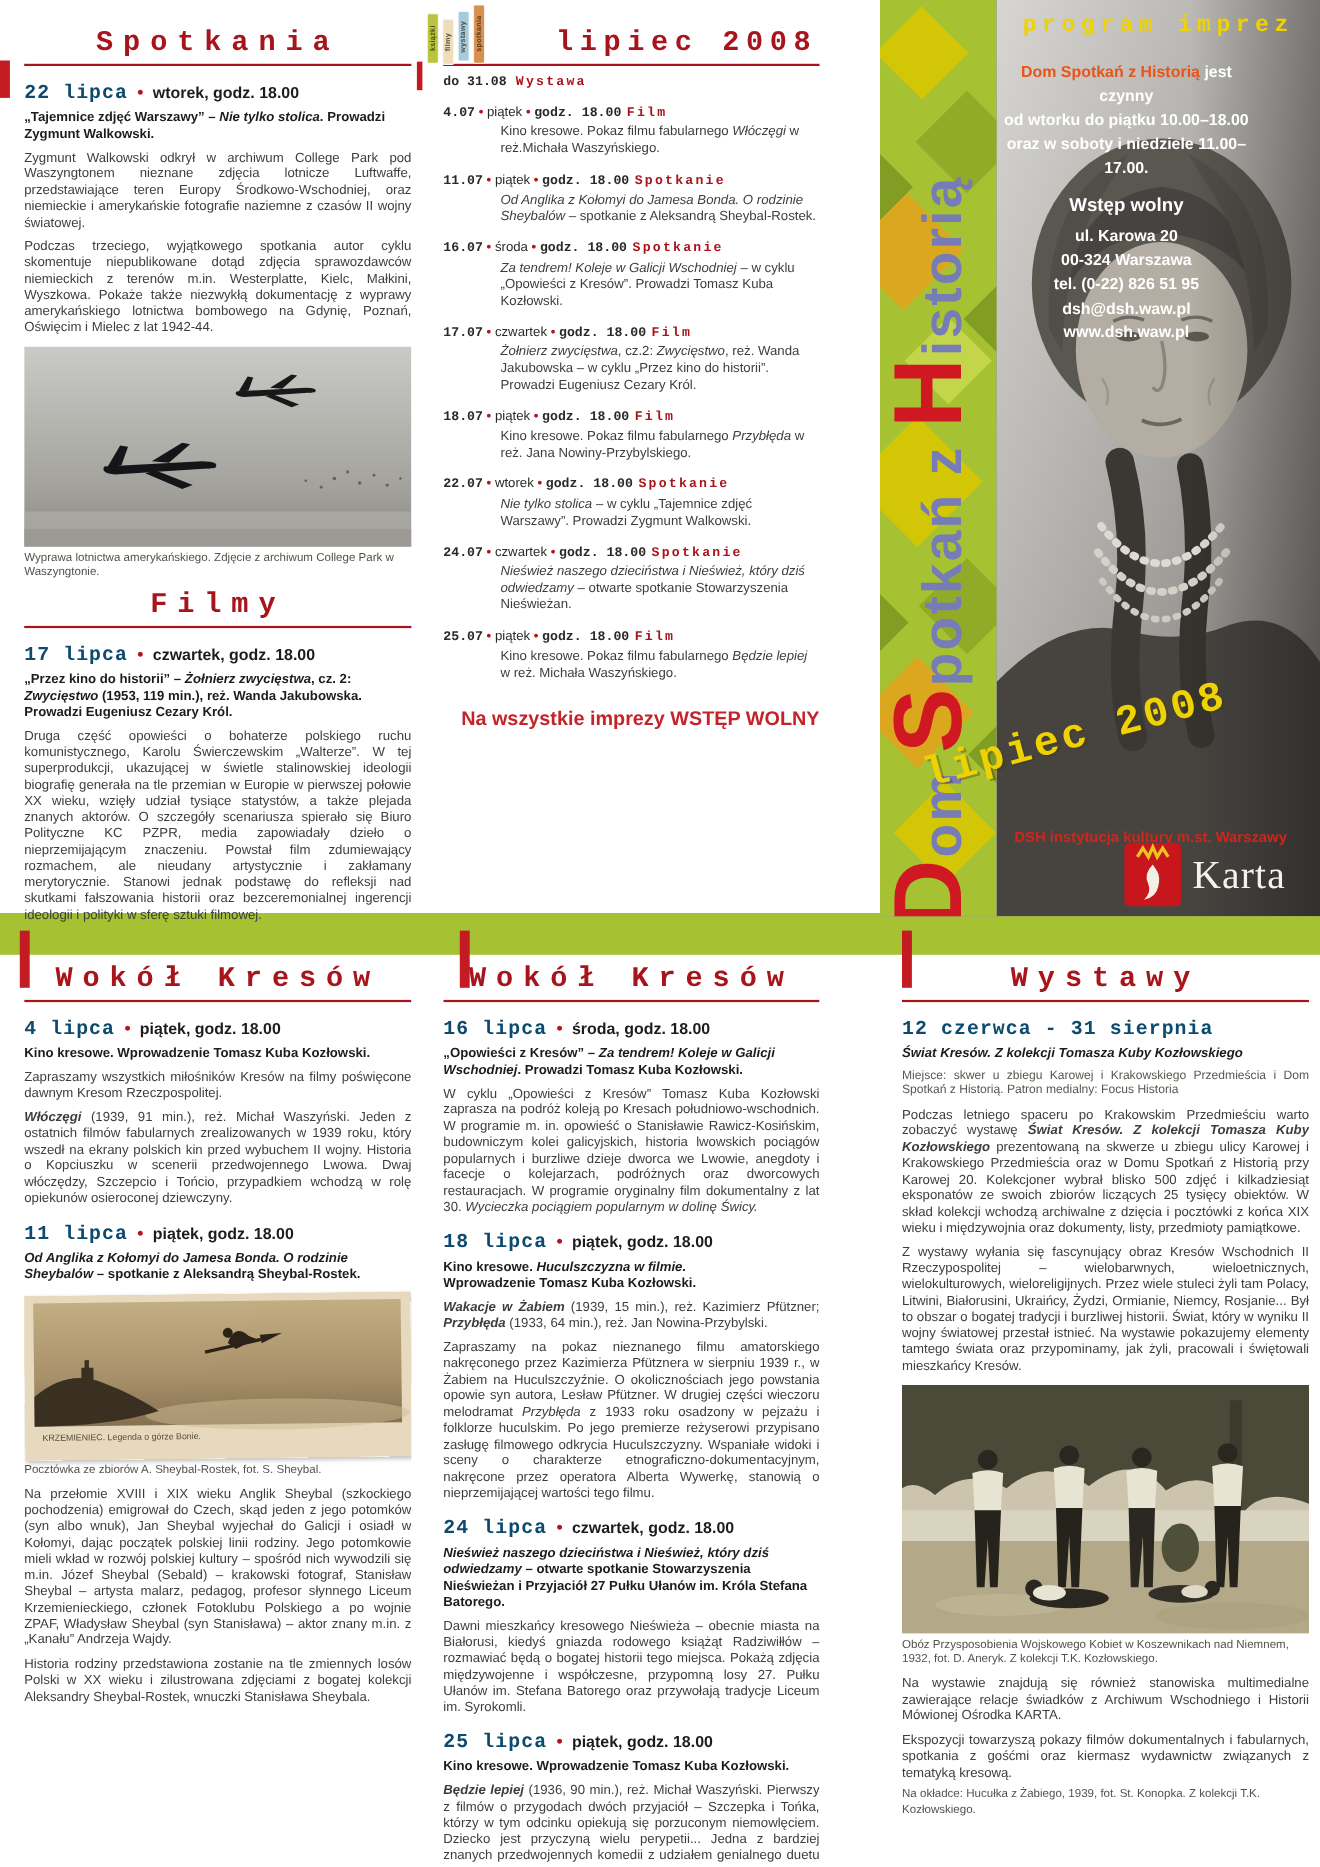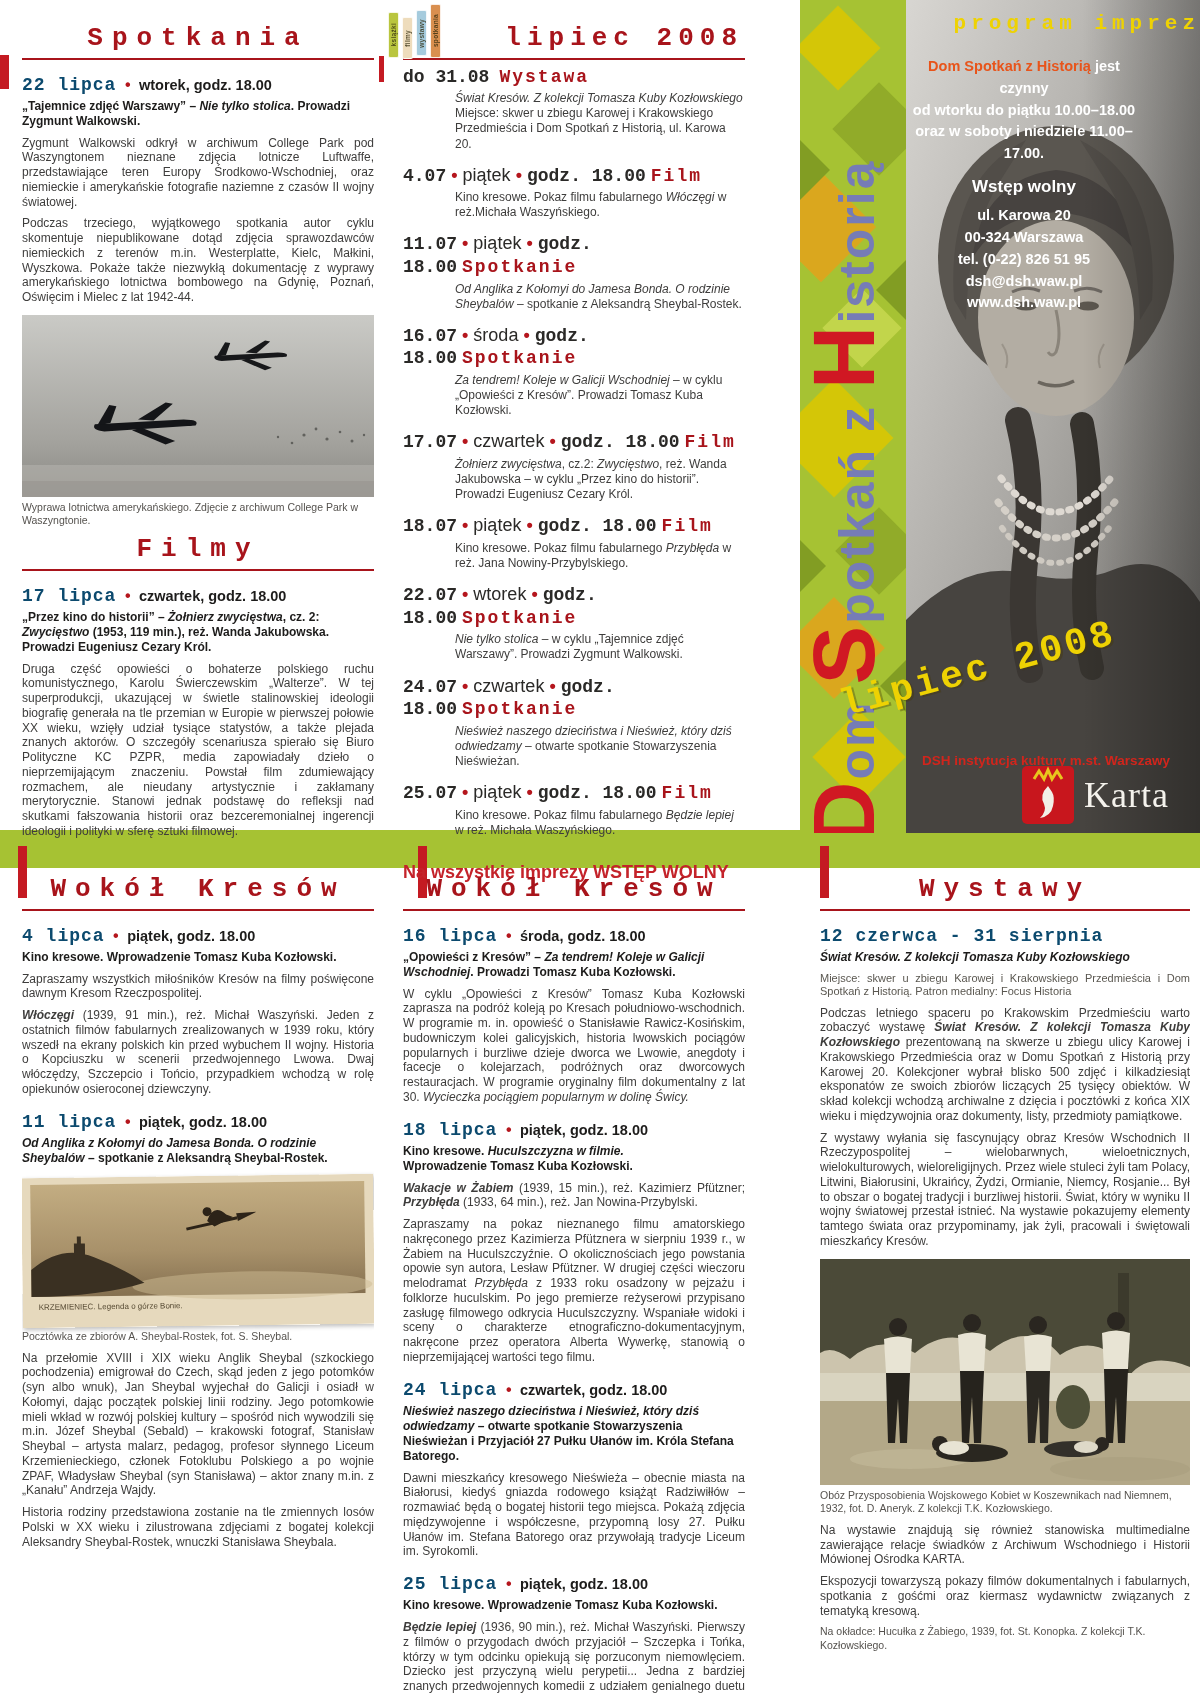--- a/index.html
+++ b/index.html
@@ -45,43 +45,43 @@
        display:flex;align-items:center;justify-content:center;overflow:hidden}
   .tab span{writing-mode:vertical-rl;transform:rotate(180deg);font-size:6.5px;font-weight:700;
             letter-spacing:.3px;color:rgba(45,40,10,.78);white-space:nowrap}
   .t1{background:var(--tabg);height:46px;margin-top:8px}
   .t2{background:var(--tabc);height:42px;margin-top:13px}
   .t3{background:var(--tabb);height:46px;margin-top:6px}
   .t4{background:var(--tabo);height:54px;margin-top:0}
   .mini-bar{position:absolute;left:-24px;top:40px;width:5px;height:26px;background:var(--red2)}
   #colM .sec-title{text-align:right;letter-spacing:6px;padding-right:2px}
   .cal-entry{margin:0 0 13px}
-  .cal-head{font-size:18px;line-height:1.2}
+  .cal-head{font-size:12px;line-height:1.2}
   .cal-head span:empty{display:none}
   .cdate,.ctime{font-weight:700;color:#2a2927}
   .cday{color:#2a2927}
   .cb{color:#b5161d;font-weight:700}
   .clabel{font-weight:700;color:var(--red);letter-spacing:2px;margin-left:5px}
   .cal-desc{font-size:12px;line-height:1.26;margin-top:3px;padding-left:52px;color:#3e3d3c}
   .cal-desc i:empty,.cal-desc span:empty{display:none}
-  .cal-foot{font-size:18px;font-weight:700;color:var(--footred);text-align:left;margin-top:24px}
+  .cal-foot{font-size:18px;font-weight:700;color:var(--footred);text-align:right;margin-top:24px}
 
   
   #band{position:absolute;left:0;top:830px;width:1200px;height:38px;background:var(--lime)}
   .vbar{position:absolute;width:9px;background:var(--red2)}
   #vb1{left:0;top:55px;height:34px}
   #vb3{left:18px;top:846px;height:52px}
   #vb4{left:418px;top:846px;height:52px}
   #vb5{left:820px;top:846px;height:52px}
 
   
   #cover{position:absolute;left:800px;top:0;width:400px;height:833px;overflow:hidden;background:#9a9894}
   #cover .bandwrap{position:absolute;left:0;top:0;width:106px;height:833px;z-index:0}
   #cover .photowrap{position:absolute;left:106px;top:0;width:294px;height:833px;z-index:0}
-  .kicker{position:absolute;left:106px;top:12px;width:294px;text-align:right;z-index:3;
+  .kicker{position:absolute;left:106px;top:12px;width:294px;text-align:center;z-index:3;
           font-weight:700;font-size:21px;letter-spacing:5px;color:var(--yellow)}
   .open{position:absolute;left:106px;top:56px;width:236px;text-align:center;z-index:3;
         color:#fff;font-weight:700;font-size:14.5px;line-height:1.5}
   .open .org{color:var(--orgorange)}
   .free{font-size:17px;margin:9px 0 6px}
   .month{position:absolute;left:36px;top:648px;z-index:3;transform:rotate(-15deg);
          font-weight:700;font-size:38px;letter-spacing:3px;color:var(--yellow);
          text-shadow:2px 2px 0 rgba(70,55,0,.35)}
   .credit{position:absolute;left:96px;top:753px;width:300px;z-index:3;text-align:center;
           font-weight:700;font-size:13.5px;color:#d1251c}
@@ -176,21 +176,20 @@
     <div class="tab t4">
         <span>spotkania</span>
       </div>
   </div>
   <div class="mini-bar"></div>
   <h2 class="sec-title">lipiec 2008</h2>
   <div class="rule"></div>
 
   <div class="cal-entry">
     <div class="cal-head"><span class="cdate mono">do 31.08</span>    <span class="clabel mono">Wystawa</span></div>
-    <div class="cal-desc"><i>Świat Kresów. Z kolekcji Tomasza Kuby Kozłowskiego</i><span> Miejsce: skwer u zbiegu Karowej i Krakowskiego Przedmieścia i Dom Spotkań z Historią, ul. Karowa 20.</span></div>
   </div>
   <div class="cal-entry">
     <div class="cal-head"><span class="cdate mono">4.07</span> <span class="cb">•</span> <span class="cday">piątek</span> <span class="cb">•</span> <span class="ctime mono">godz. 18.00</span><span class="clabel mono">Film</span></div>
     <div class="cal-desc"><span>Kino kresowe. Pokaz filmu fabularnego </span><i>Włóczęgi</i><span> w reż.Michała Waszyńskiego.</span></div>
   </div>
   <div class="cal-entry">
     <div class="cal-head"><span class="cdate mono">11.07</span> <span class="cb">•</span> <span class="cday">piątek</span> <span class="cb">•</span> <span class="ctime mono">godz. 18.00</span><span class="clabel mono">Spotkanie</span></div>
     <div class="cal-desc"><i>Od Anglika z Kołomyi do Jamesa Bonda. O rodzinie Sheybalów</i><span> – spotkanie z Aleksandrą Sheybal-Rostek.</span></div>
   </div>
   <div class="cal-entry">

